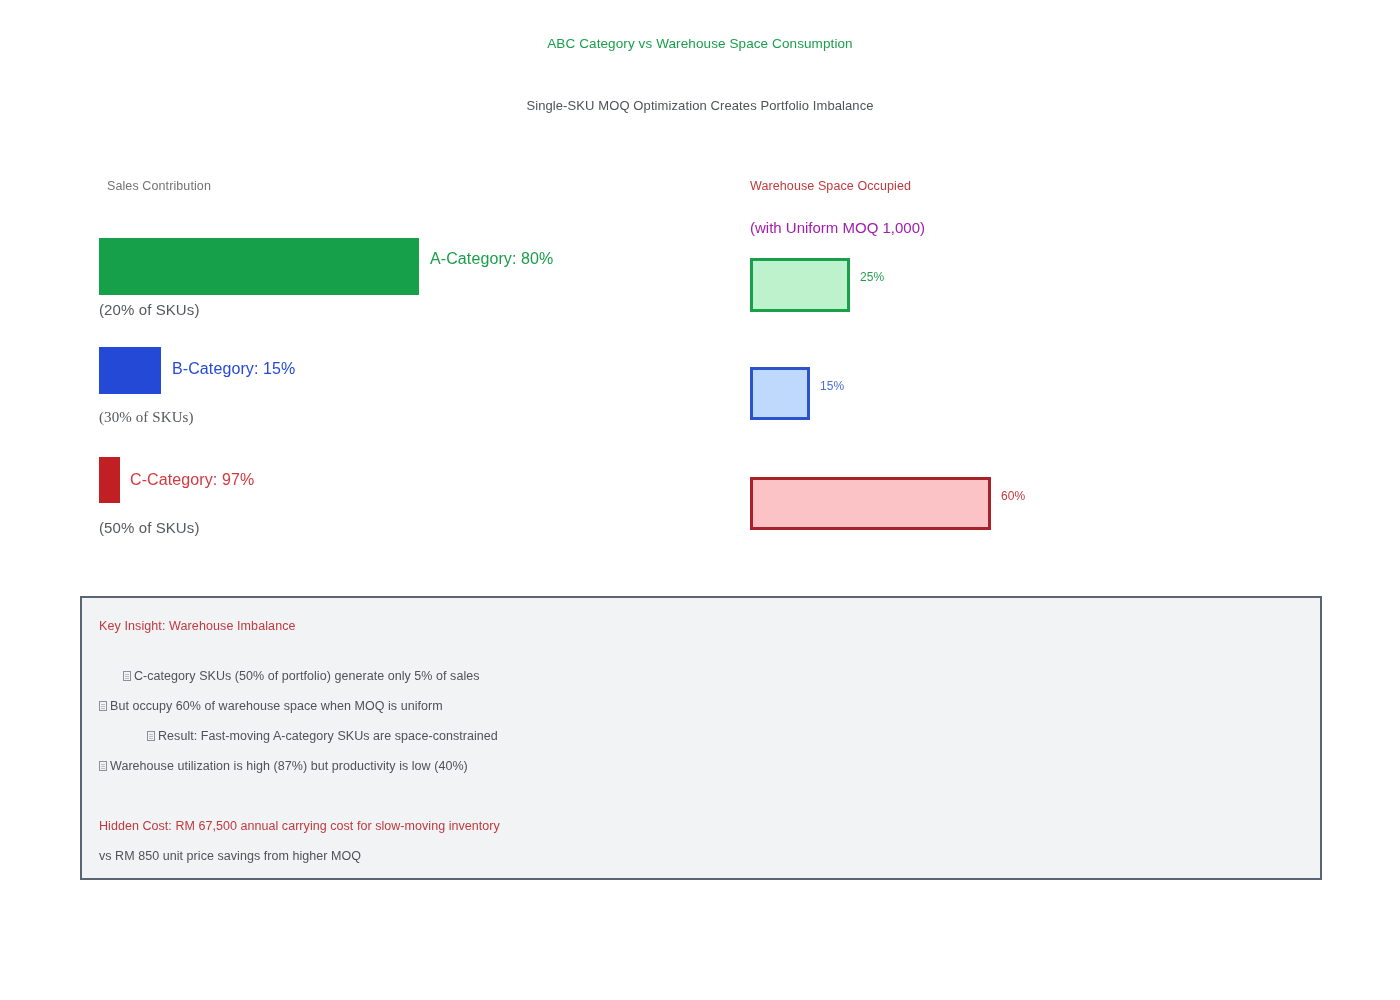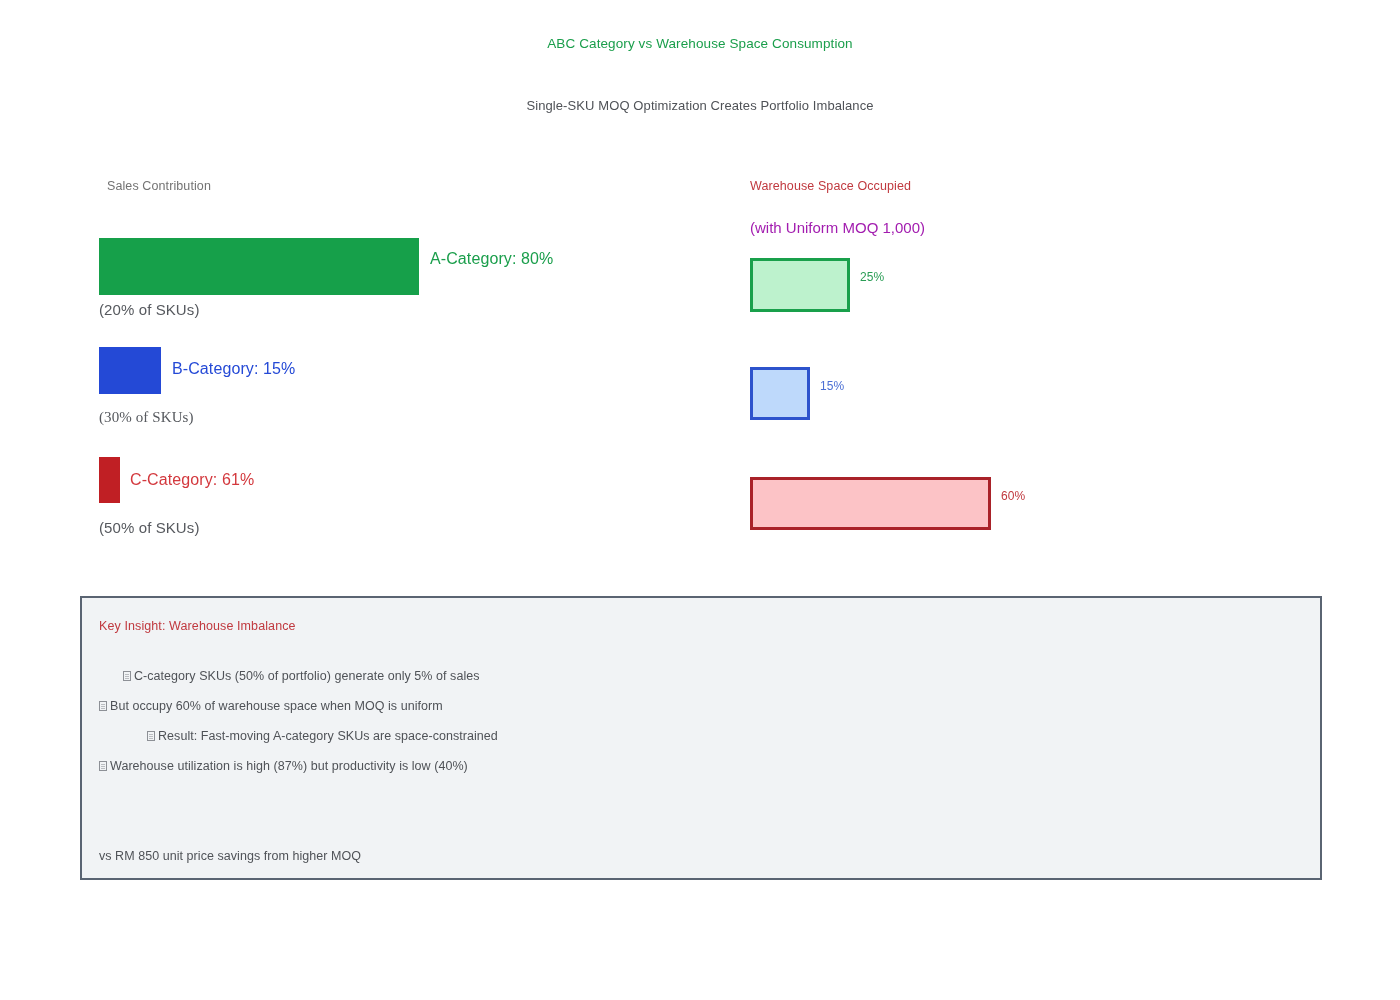--- a/index.html
+++ b/index.html
@@ -110,21 +110,21 @@
 
   <div class="bar-solid" id="bar-a"></div>
   <div class="bar-label" id="label-a">A-Category: 80%</div>
   <div class="bar-sub" id="sub-a">(20% of SKUs)</div>
 
   <div class="bar-solid" id="bar-b"></div>
   <div class="bar-label" id="label-b">B-Category: 15%</div>
   <div class="bar-sub" id="sub-b">(30% of SKUs)</div>
 
   <div class="bar-solid" id="bar-c"></div>
-  <div class="bar-label" id="label-c">C-Category: 61%</div>
+  <div class="bar-label" id="label-c">C-Category: 97%</div>
   <div class="bar-sub" id="sub-c">(50% of SKUs)</div>
 
   <div class="panel-head" id="space-panel-title">Warehouse Space Occupied</div>
   <div id="space-panel-sub">(with Uniform MOQ 1,000)</div>
 
   <div class="bar-outline" id="bar-space-a"></div>
   <div class="pct-label" id="pct-space-a">25%</div>
 
   <div class="bar-outline" id="bar-space-b"></div>
   <div class="pct-label" id="pct-space-b">15%</div>
@@ -137,15 +137,16 @@
   <div id="insight-title">Key Insight: Warehouse Imbalance</div>
 
   <div class="insight-line" id="insight-line-1"><span class="bullet-glyph"></span><span>C-category SKUs (50% of portfolio) generate only 5% of sales</span></div>
 
   <div class="insight-line" id="insight-line-2"><span class="bullet-glyph"></span><span>But occupy 60% of warehouse space when MOQ is uniform</span></div>
 
   <div class="insight-line" id="insight-line-3"><span class="bullet-glyph"></span><span>Result: Fast-moving A-category SKUs are space-constrained</span></div>
 
   <div class="insight-line" id="insight-line-4"><span class="bullet-glyph"></span><span>Warehouse utilization is high (87%) but productivity is low (40%)</span></div>
 
+  <div id="insight-cost">Hidden Cost: RM 67,500 annual carrying cost for slow-moving inventory</div>
   <div id="insight-cost-sub">vs RM 850 unit price savings from higher MOQ</div>
 
 </div>
 
 </body></html>

